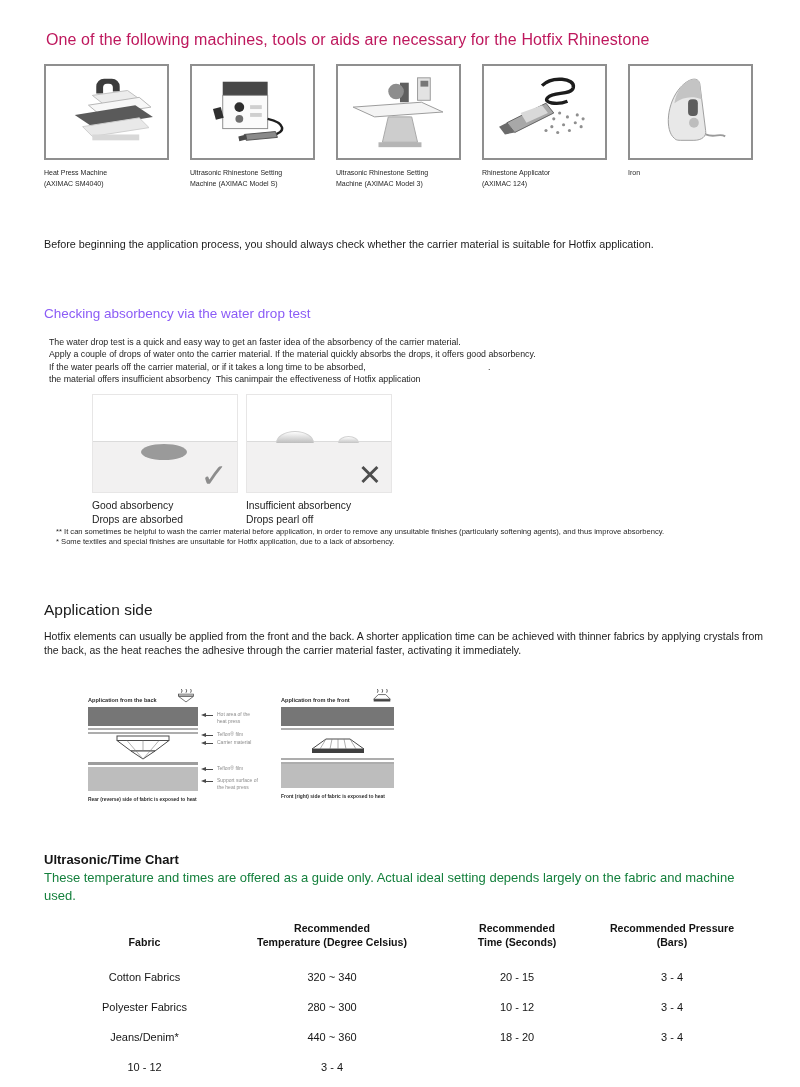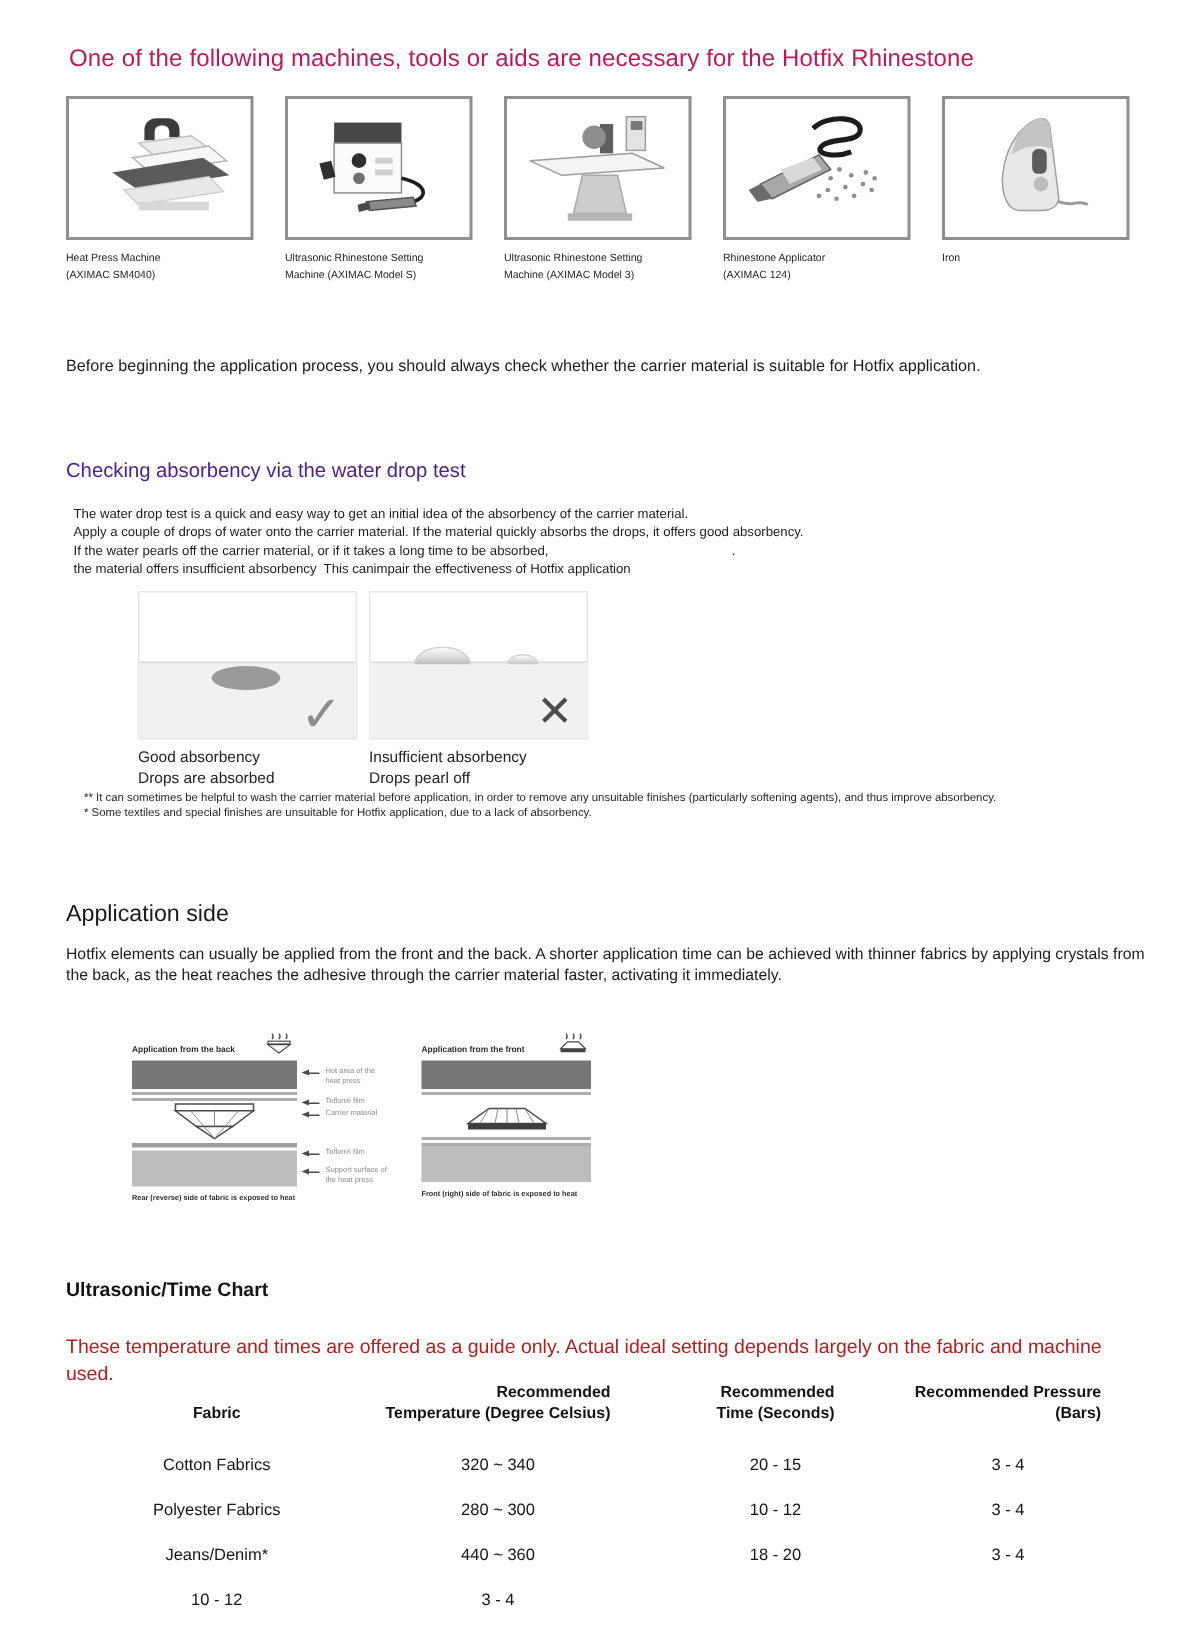--- a/index.html
+++ b/index.html
@@ -13,21 +13,21 @@
   
   .machines { position:absolute; left:44px; top:64px; display:flex; gap:21px; }
   .machine { width:125px; }
   .machine-box { width:125px; height:96px; border:2px solid #8f8f8f; background:#fff; display:flex; align-items:center; justify-content:center; }
   .machine-box svg { width:112px; height:84px; }
   .machine-label { margin-top:8px; font-size:7px; line-height:1.5; color:#1f1f1f; }
   .machine-label span { display:block; }
   
   .intro { position:absolute; left:44px; top:237px; width:745px; font-size:10.8px; line-height:1.35; color:#1c1c1c; }
   
-  .abs-heading { position:absolute; left:44px; top:306px; font-size:13.5px; font-weight:normal; color:#4c1d95; }
+  .abs-heading { position:absolute; left:44px; top:306px; font-size:13.5px; font-weight:normal; color:#8b5cf6; }
   .abs-lines { position:absolute; left:49px; top:336px; font-size:8.8px; line-height:12.3px; color:#1d1d1d; white-space:pre; }
   .drop-figures { position:absolute; left:92px; top:394px; display:flex; gap:8px; }
   .drop-fig { width:146px; }
   .drop-box { position:relative; width:146px; height:99px; background:#fff; border:1px solid #e7e6e6; overflow:hidden; }
   .drop-lower { position:absolute; left:0; right:0; bottom:0; height:51px; background:#f2f1f1; border-top:1px solid #dbdbdb; }
   .drop-absorbed { position:absolute; left:48px; top:49px; width:46px; height:16px; background:#9a9a9a; border-radius:50%; }
   .dome-large { position:absolute; left:29px; top:36px; width:38px; height:12px; border-radius:19px 19px 0 0 / 12px 12px 0 0; background:linear-gradient(#fdfdfd,#bdbdbd); border:0.5px solid #cfcfcf; border-bottom:none; }
   .dome-small { position:absolute; left:91px; top:41px; width:21px; height:7px; border-radius:11px 11px 0 0 / 7px 7px 0 0; background:linear-gradient(#fcfcfc,#c4c4c4); border:0.5px solid #d2d2d2; border-bottom:none; }
   .mark-check { position:absolute; right:9px; bottom:0px; font-size:33px; color:#8d8d8d; line-height:1; }
   .mark-cross { position:absolute; right:9px; bottom:2px; font-size:29px; color:#4d4d4d; line-height:1; }
@@ -55,23 +55,23 @@
   .band-light { height:24px; background:#bdbdbd; }
   .dg-caption { margin-top:6px; font-size:4.9px; font-weight:bold; color:#2e2e2e; }
   .dg-labels { position:absolute; left:113px; top:0; width:79px; }
   .dg-label { position:absolute; display:flex; align-items:flex-start; }
   .dg-label .txt { white-space:pre-line; font-size:5px; line-height:1.45; color:#8d8d8d; margin-left:4px; margin-top:-1.5px; }
   .arr-head { width:0; height:0; border-top:2.5px solid transparent; border-bottom:2.5px solid transparent; border-right:5px solid #4a4a4a; margin-top:0.5px; }
   .arr-line { width:7px; height:1px; background:#4a4a4a; margin-top:2.5px; }
   .lbl-hot { top:24px; } .lbl-tef1 { top:44px; } .lbl-car { top:52px; } .lbl-tef2 { top:78px; } .lbl-sup { top:90px; }
   
   .chart-heading { position:absolute; left:44px; top:852px; font-size:13px; font-weight:bold; color:#141414; }
-  .chart-note { position:absolute; left:44px; top:869px; width:725px; font-size:13px; line-height:1.38; color:#b91c1c;margin-top:20px; }
+  .chart-note { position:absolute; left:44px; top:869px; width:725px; font-size:13px; line-height:1.38; color:#15803d; }
   .temp-table { position:absolute; left:62px; top:916px; display:grid; grid-template-columns:165px 210px 160px 150px; }
-  .tt-head { font-size:10.6px; font-weight:bold; text-align:right; white-space:pre-line; line-height:1.3; display:flex; align-items:flex-end; justify-content:center; height:34px; color:#131313; }
+  .tt-head { font-size:10.6px; font-weight:bold; text-align:center; white-space:pre-line; line-height:1.3; display:flex; align-items:flex-end; justify-content:center; height:34px; color:#131313; }
   .tt-cell { font-size:11px; text-align:center; height:30px; display:flex; align-items:center; justify-content:center; color:#161616; }
   .tt-spacer { height:12px; grid-column:1 / -1; }
 </style>
 </head>
 <body>
 
 <div class="page">
 
   <h1 class="page-title">One of the following machines, tools or aids are necessary for the Hotfix Rhinestone</h1>
 
@@ -177,21 +177,21 @@
         <span>Iron</span>
         <span></span>
       </div>
     </div>
 
   </div>
 
   <p class="intro">Before beginning the application process, you should always check whether the carrier material is suitable for Hotfix application.</p>
 
   <h2 class="abs-heading">Checking absorbency via the water drop test</h2>
-  <div class="abs-lines"><span>The water drop test is a quick and easy way to get an initial idea of the absorbency of the carrier material.</span>
+  <div class="abs-lines"><span>The water drop test is a quick and easy way to get an faster idea of the absorbency of the carrier material.</span>
 <span>Apply a couple of drops of water onto the carrier material. If the material quickly absorbs the drops, it offers good absorbency.</span>
 <span>If the water pearls off the carrier material, or if it takes a long time to be absorbed,                                                  .</span>
 <span>the material offers insufficient absorbency  This canimpair the effectiveness of Hotfix application</span></div>
 
   <div class="drop-figures">
     <div class="drop-fig">
       <div class="drop-box">
         <div class="drop-lower"></div>
         <div class="drop-absorbed"></div>
         <div class="mark-check">✓</div>

